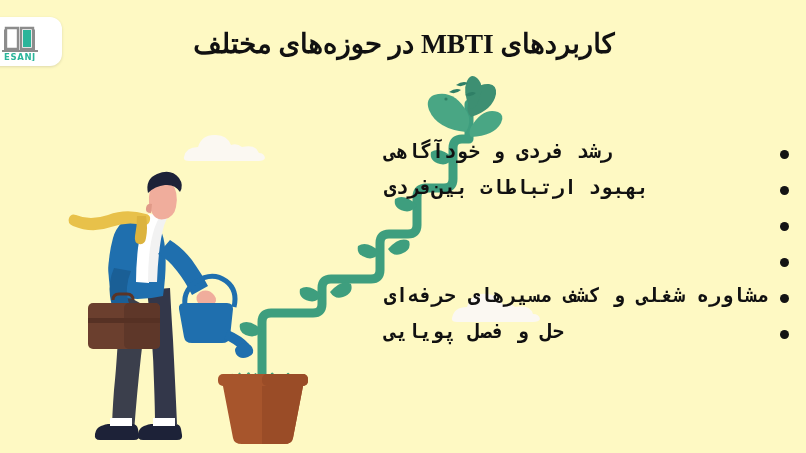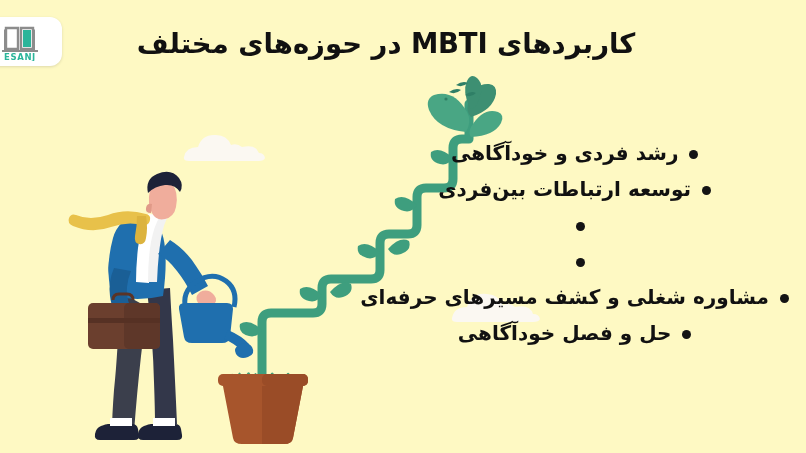--- a/index.html
+++ b/index.html
@@ -35,51 +35,53 @@
     width: 46px;
     height: 38px;
     padding-right: 8px;
     display: block;
   }
 
   
   #page-title {
     position: absolute;
     top: 24px;
-    left: 132px;
+    left: 150px;
     width: 508px;
     text-align: center;
     direction: rtl;
     font-size: 27.5px;
     font-weight: bold;
     line-height: 1.42;
     color: #111111;
     letter-spacing: -0.2px;
     white-space: nowrap;
+    font-family: Liberation Serif, serif;
   }
 
   
   #benefit-list {
     position: absolute;
     top: 136px;
     right: 14px;
     direction: rtl;
     list-style: none;
     margin: 0;
     padding: 0;
   }
   #benefit-list li {
     display: flex;
     align-items: center;
-    justify-content: center;
+    justify-content: space-between;
     height: 36px;
     font-size: 20px;
     font-weight: bold;
     color: #111111;
     white-space: nowrap;
+    font-family: Liberation Mono, monospace;
   }
   #benefit-list li .dot {
     flex: 0 0 auto;
     width: 9px;
     height: 9px;
     border-radius: 50%;
     background: #141414;
     margin-left: 11px;
     margin-right: 3px;
   }
@@ -241,31 +243,31 @@
 
   <div id="page-title">کاربردهای MBTI در حوزه‌های مختلف</div>
 
   <ul id="benefit-list">
     <li>
       <span class="dot"></span>
       <span class="txt">رشد فردی و خودآگاهی</span>
     </li>
     <li>
       <span class="dot"></span>
-      <span class="txt">توسعه ارتباطات بین‌فردی</span>
+      <span class="txt">بهبود ارتباطات بین‌فردی</span>
     </li>
     <li>
       <span class="dot"></span>
     </li>
     <li>
       <span class="dot"></span>
     </li>
     <li>
       <span class="dot"></span>
       <span class="txt">مشاوره شغلی و کشف مسیرهای حرفه‌ای</span>
     </li>
     <li>
       <span class="dot"></span>
-      <span class="txt">حل و فصل خودآگاهی</span>
+      <span class="txt">حل و فصل پویایی</span>
     </li>
   </ul>
 
 </div>
 
 </body></html>

